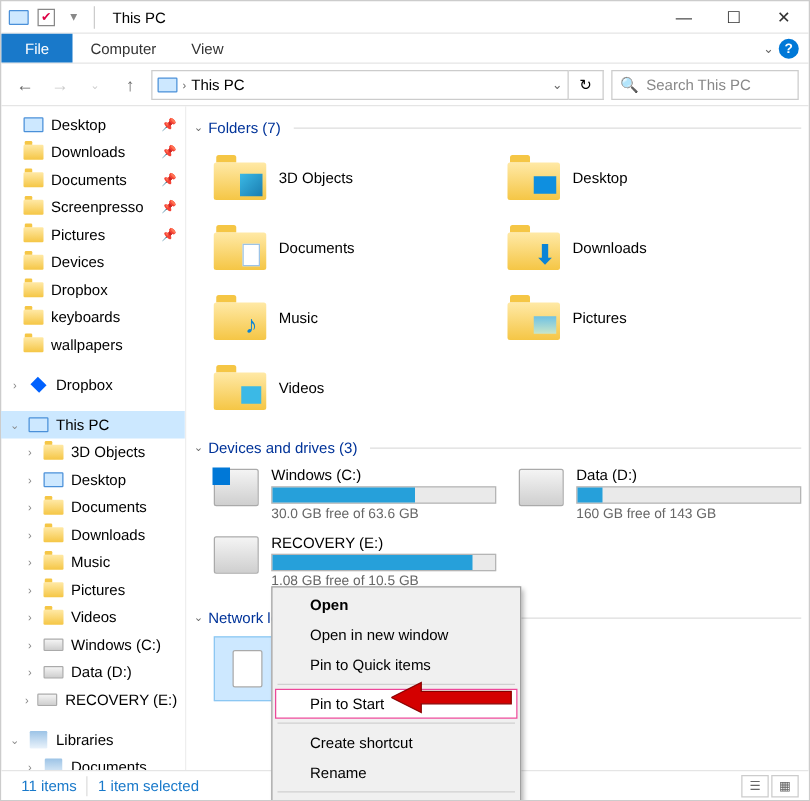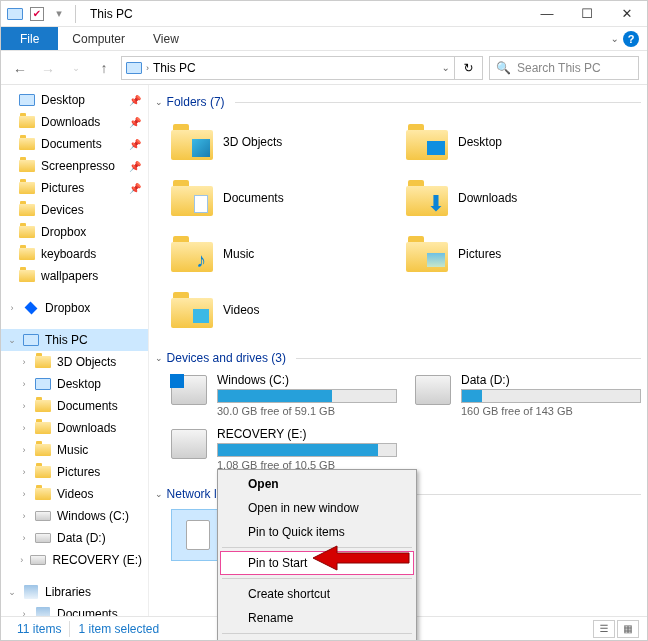--- a/index.html
+++ b/index.html
@@ -407,21 +407,21 @@
       <div style="flex:1;height:1px;background:#ddd;margin-left:6px"></div>
     </div>
     <div class="drives" id="drives-grid">
         <div class="drive-item">
        <div class="drive-icon win"></div>
        <div class="drive-info">
          <div class="drive-name">Windows (C:)</div>
          <div class="drive-bar">
               <div class="drive-fill" style="width:64%"></div>
             </div>
-         <div class="drive-free">30.0 GB free of 59.1 GB</div>
+         <div class="drive-free">30.0 GB free of 63.6 GB</div>
        </div>
      </div>
         <div class="drive-item">
        <div class="drive-icon "></div>
        <div class="drive-info">
          <div class="drive-name">Data (D:)</div>
          <div class="drive-bar">
               <div class="drive-fill" style="width:11%"></div>
             </div>
          <div class="drive-free">160 GB free of 143 GB</div>

